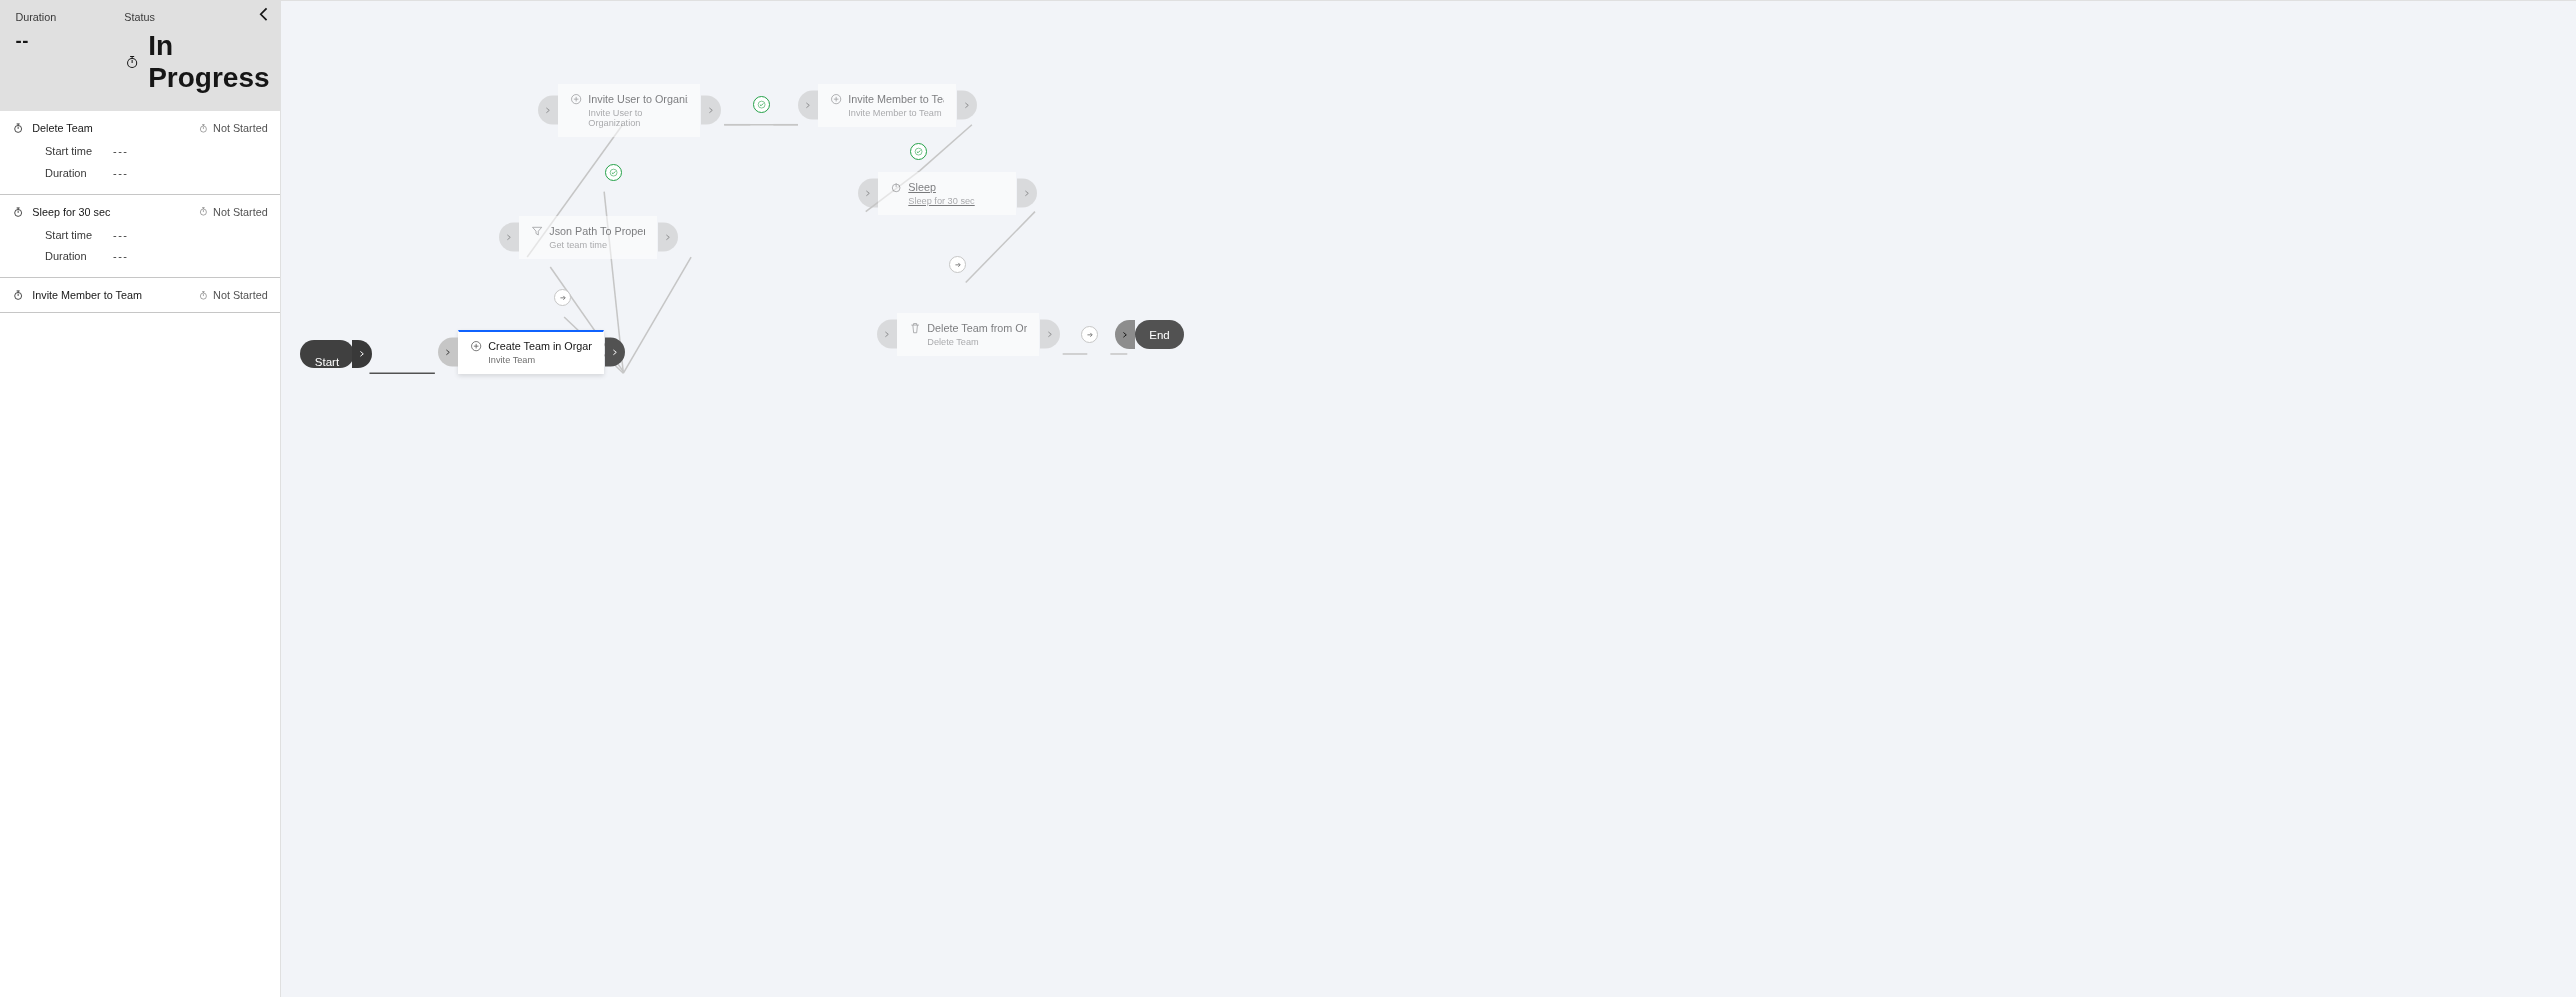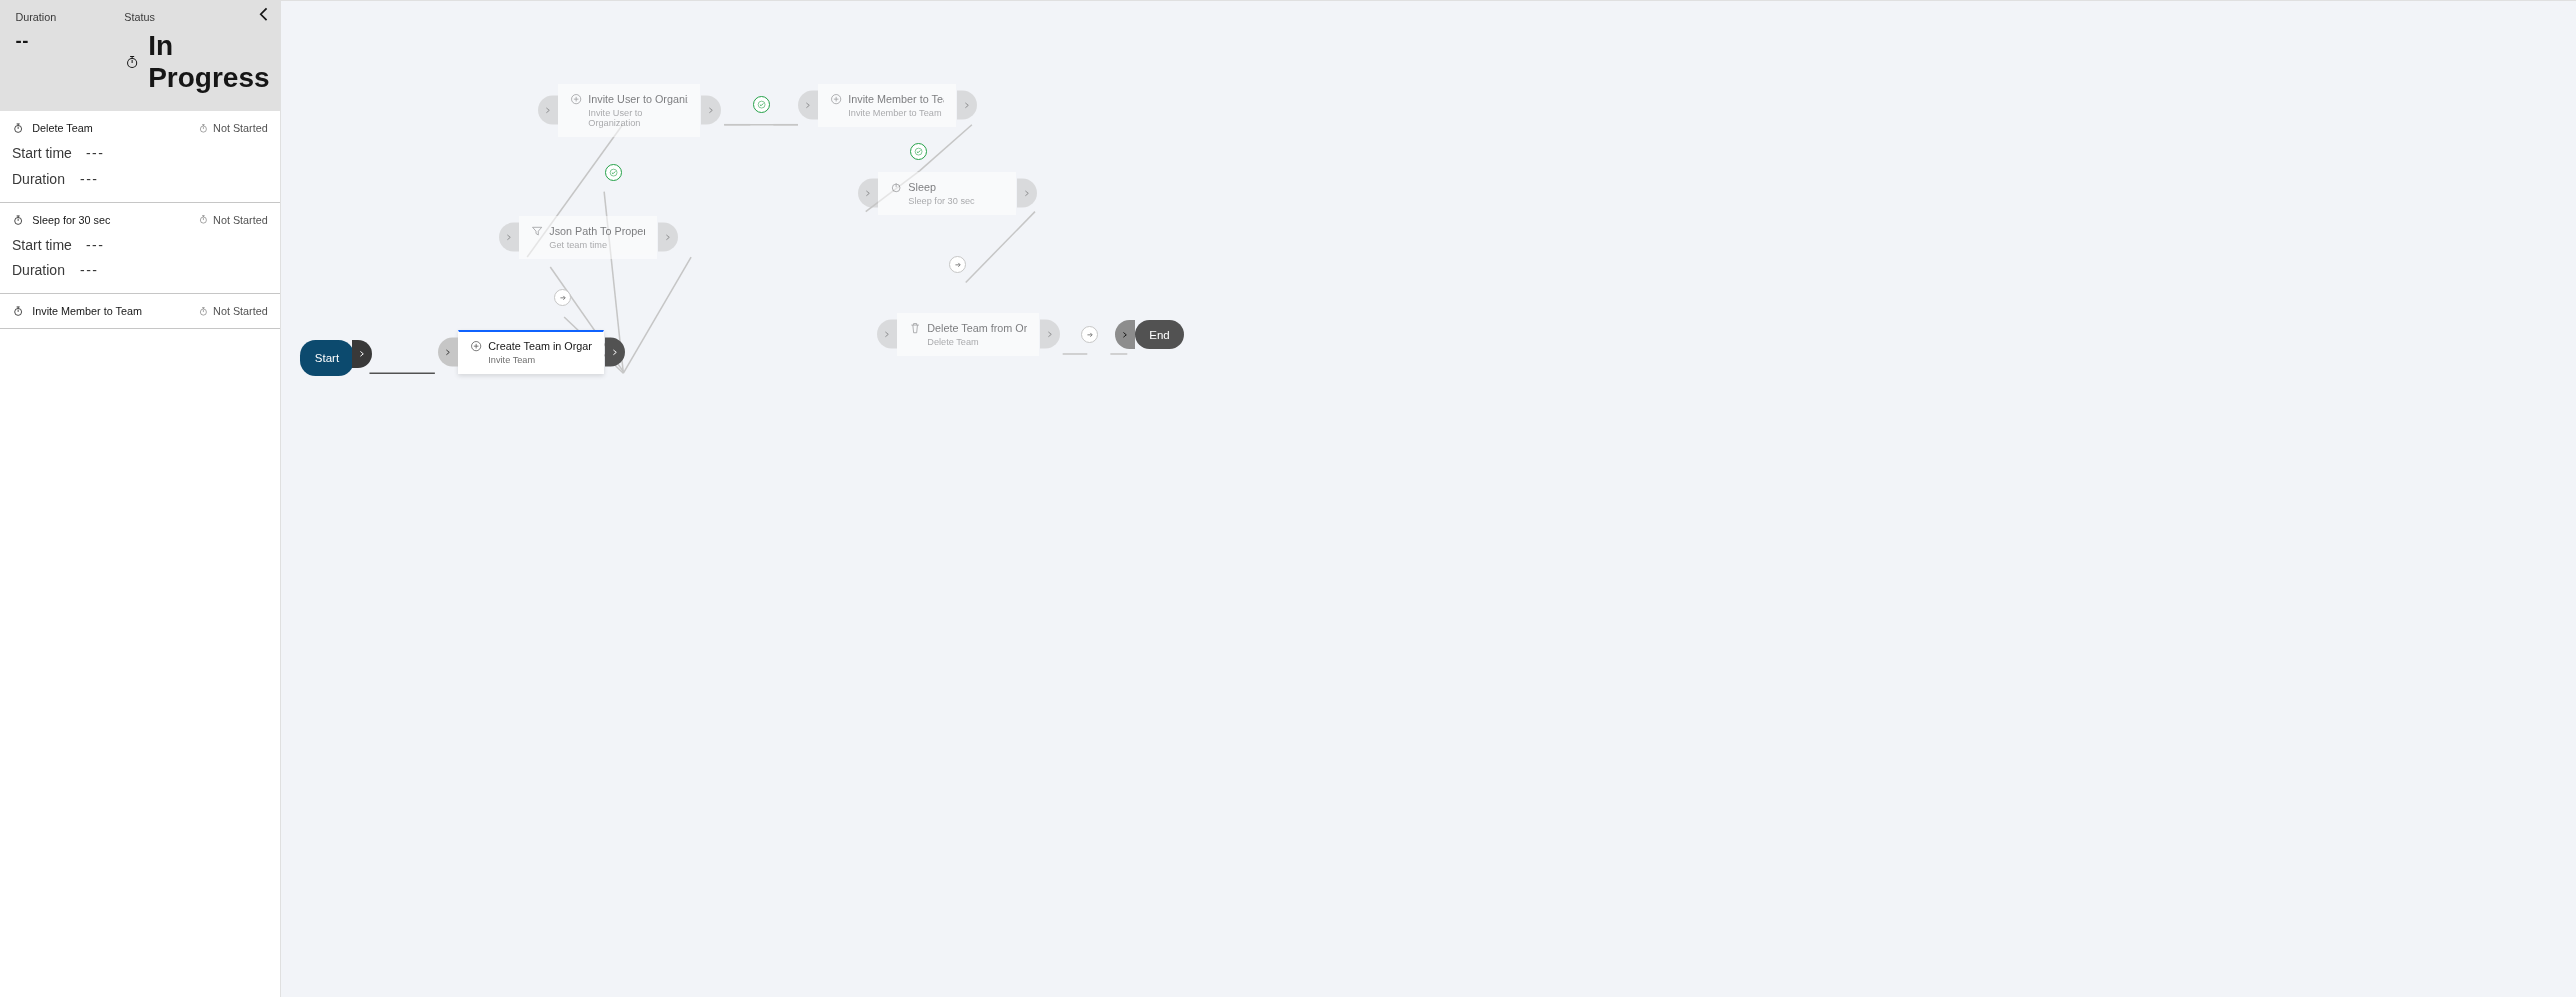--- a/index.html
+++ b/index.html
@@ -44,21 +44,21 @@
 
   .task-list { flex: 1; overflow-y: auto; }
   .task-item { border-bottom: 1.5px solid #c6c6c6; padding: 10.8px 0 15.4px; }
   .task-item-head {
     display: flex; justify-content: space-between; align-items: center;
     padding: 0 12.3px 10.8px;
   }
   .task-item-left { display: flex; align-items: center; gap: 7.7px; }
   .task-title { font-size: 10.8px; color: #161616; }
   .task-status { font-size: 10.8px; color: #525252; display: flex; align-items: center; gap: 4.6px; }
-  .task-details { padding: 0 12px; display: flex; flex-direction: column; gap: 9.2px; font-size: 14px; color: #393939; }
+  .task-details { padding: 0 45px; display: flex; flex-direction: column; gap: 9.2px; font-size: 11px; color: #393939; }
   .task-detail-row { display: flex; gap: 14px; }
   .detail-label { min-width: 54px; }
   .detail-value { letter-spacing: 1.5px; }
 
   .task-item.no-details .task-item-head { padding-bottom: 0; }
   .task-item.no-details { padding-bottom: 10.8px; }
 
   
   .main { flex: 1; display: flex; flex-direction: column; background: #f2f4f8; border-top: 0.8px solid #e0e0e0; position: relative; }
   .toolbar {
@@ -103,21 +103,21 @@
   .port.left  { left: -21.5px;  top: 50%; transform: translateY(-50%); border-radius: 15.4px 0 0 15.4px; }
   .port.right { right: -21.5px; top: 50%; transform: translateY(-50%); border-radius: 0 15.4px 15.4px 0; }
   .port svg { width: 7.7px; height: 7.7px; }
 
   .pill {
     position: absolute;
     display: flex; align-items: center; justify-content: center;
     border-radius: 15.4px;
     font-size: 11.5px;
   }
-  .pill.start { background:#0c4a6e; color:#fff; width:54px; height:36px; }
+  .pill.start { background:#404040; color:#fff; width:54px; height:28px;align-items:flex-end; }
   .pill.start-out { position:absolute; left:52px; top:0; width:20px; height:28px; background:#393939; border-radius:0 15.4px 15.4px 0; display:flex; align-items:center; justify-content:center; color:#fff;}
   .pill.end   { background:#525252; color:#fff; width:49px; height:29px; }
   .pill.end-in{ position:absolute; left:-20px; top:0; width:20px; height:29px; background:#8d8d8d; border-radius:15.4px 0 0 15.4px; display:flex;align-items:center;justify-content:center;color:#161616;}
 
   .conn-dot {
     position: absolute;
     width: 17px; height: 17px;
     border: 0.8px solid #c6c6c6;
     border-radius: 50%;
     background:#fff;
@@ -376,21 +376,21 @@
       <div class="node-sub">Invite Member to Team</div>
     </div>
 
     <div class="conn-dot green" style="left:629px; top:142px;">
       <svg viewBox="0 0 16 16" width="9.2" height="9.2">
           <circle cx="8" cy="8" r="6" fill="none" stroke="currentColor"></circle>
           <path d="M5 8l2 2 4-4" fill="none" stroke="currentColor" stroke-width="1.5"></path>
         </svg>
     </div>
 
-    <div class="node faded" style="left:597px; top:171px; width:135px;">
+    <div class="node faded" style="left:597px; top:171px; width:135px;text-decoration:underline;">
       <div class="port left">
           <svg viewBox="0 0 16 16">
             <path d="M5 3l6 5-6 5" fill="none" stroke="currentColor" stroke-width="2"></path>
           </svg>
         </div>
       <div class="port right">
           <svg viewBox="0 0 16 16">
             <path d="M5 3l6 5-6 5" fill="none" stroke="currentColor" stroke-width="2"></path>
           </svg>
         </div>

